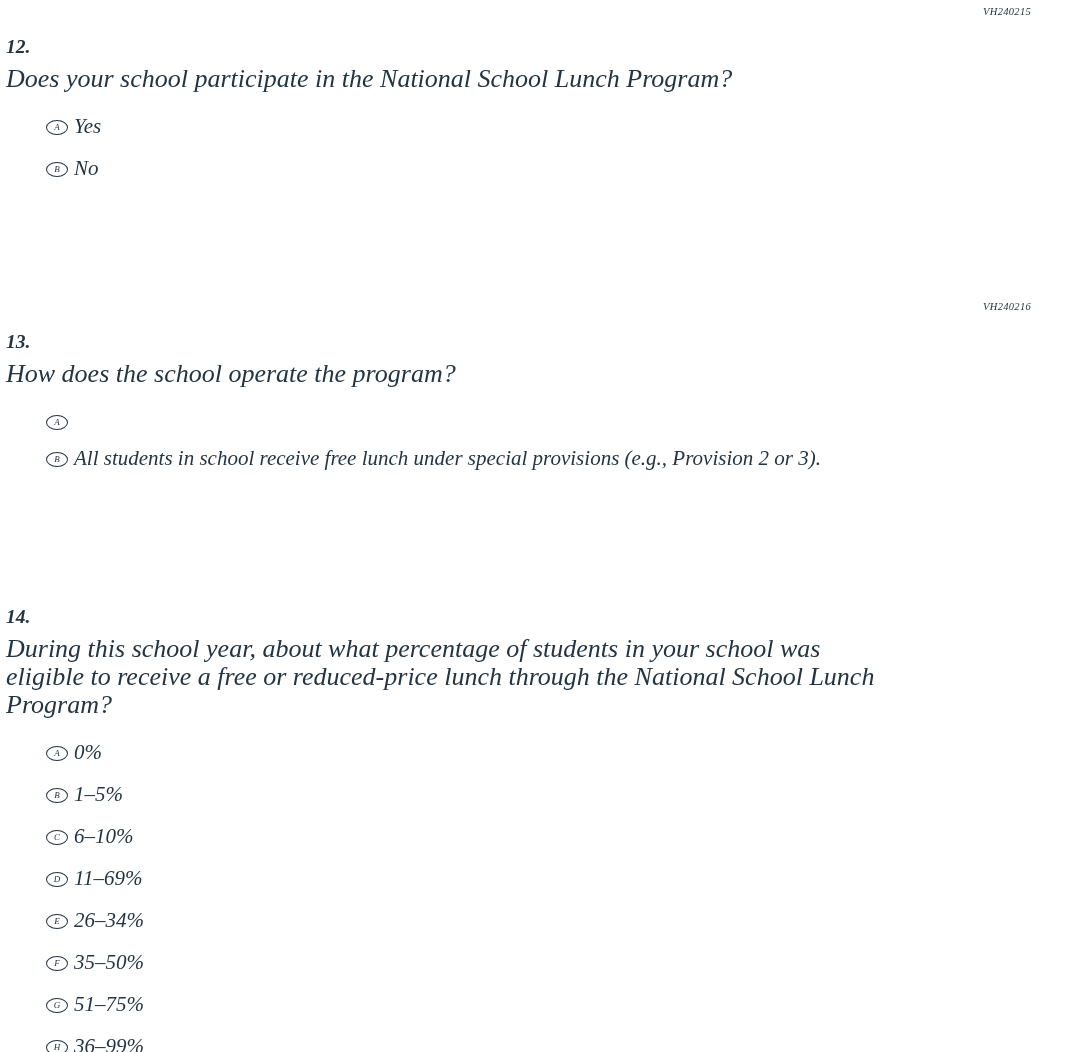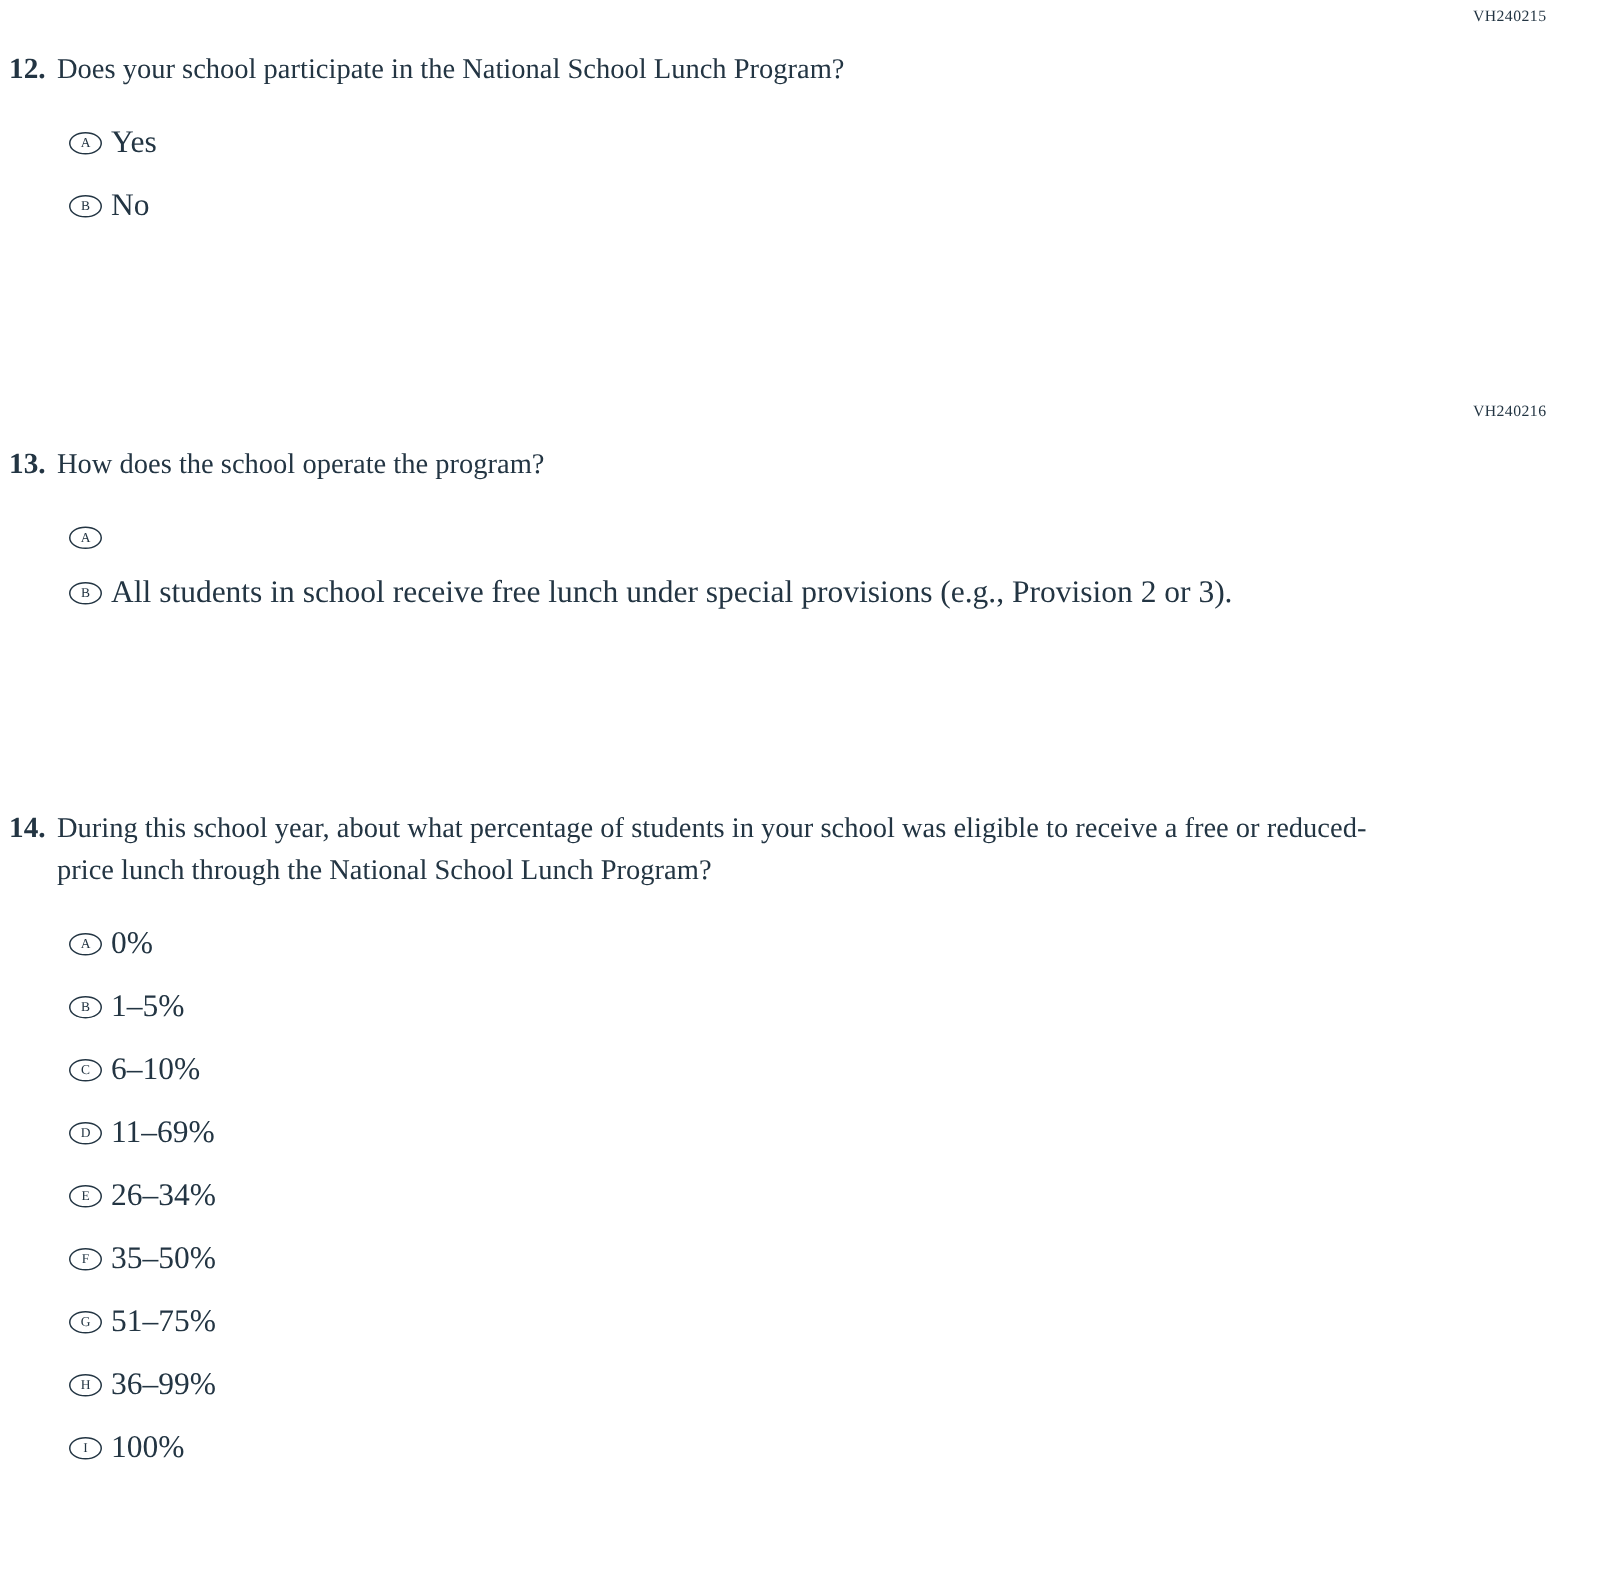--- a/index.html
+++ b/index.html
@@ -9,41 +9,43 @@
     height: 1052px;
     overflow: hidden;
     font-family: "Liberation Serif", serif;
     color: #233543;
   }
   .page {
     position: relative;
     width: 1036px;
     height: 1052px;
     padding-top: 6px;
+    font-style: italic;
   }
   .code {
     text-align: right;
     font-size: 10.5px;
     letter-spacing: 0.3px;
     padding-right: 5px;
     color: #233543;
   }
   .q-row {
     display: flex;
     align-items: flex-start;
     margin: 16px 0 0 6px;
+    flex-direction: column;
   }
   .q-num {
     font-weight: bold;
     font-size: 19.5px;
     line-height: 28px;
     flex: 0 0 32px;
   }
   .q-text {
-    font-size: 19px;
+    font-size: 26px;
     line-height: 28px;
     max-width: 880px;
   }
   .options {
     margin-left: 46px;
     margin-top: 20px;
   }
   .option {
     display: flex;
     align-items: flex-start;

